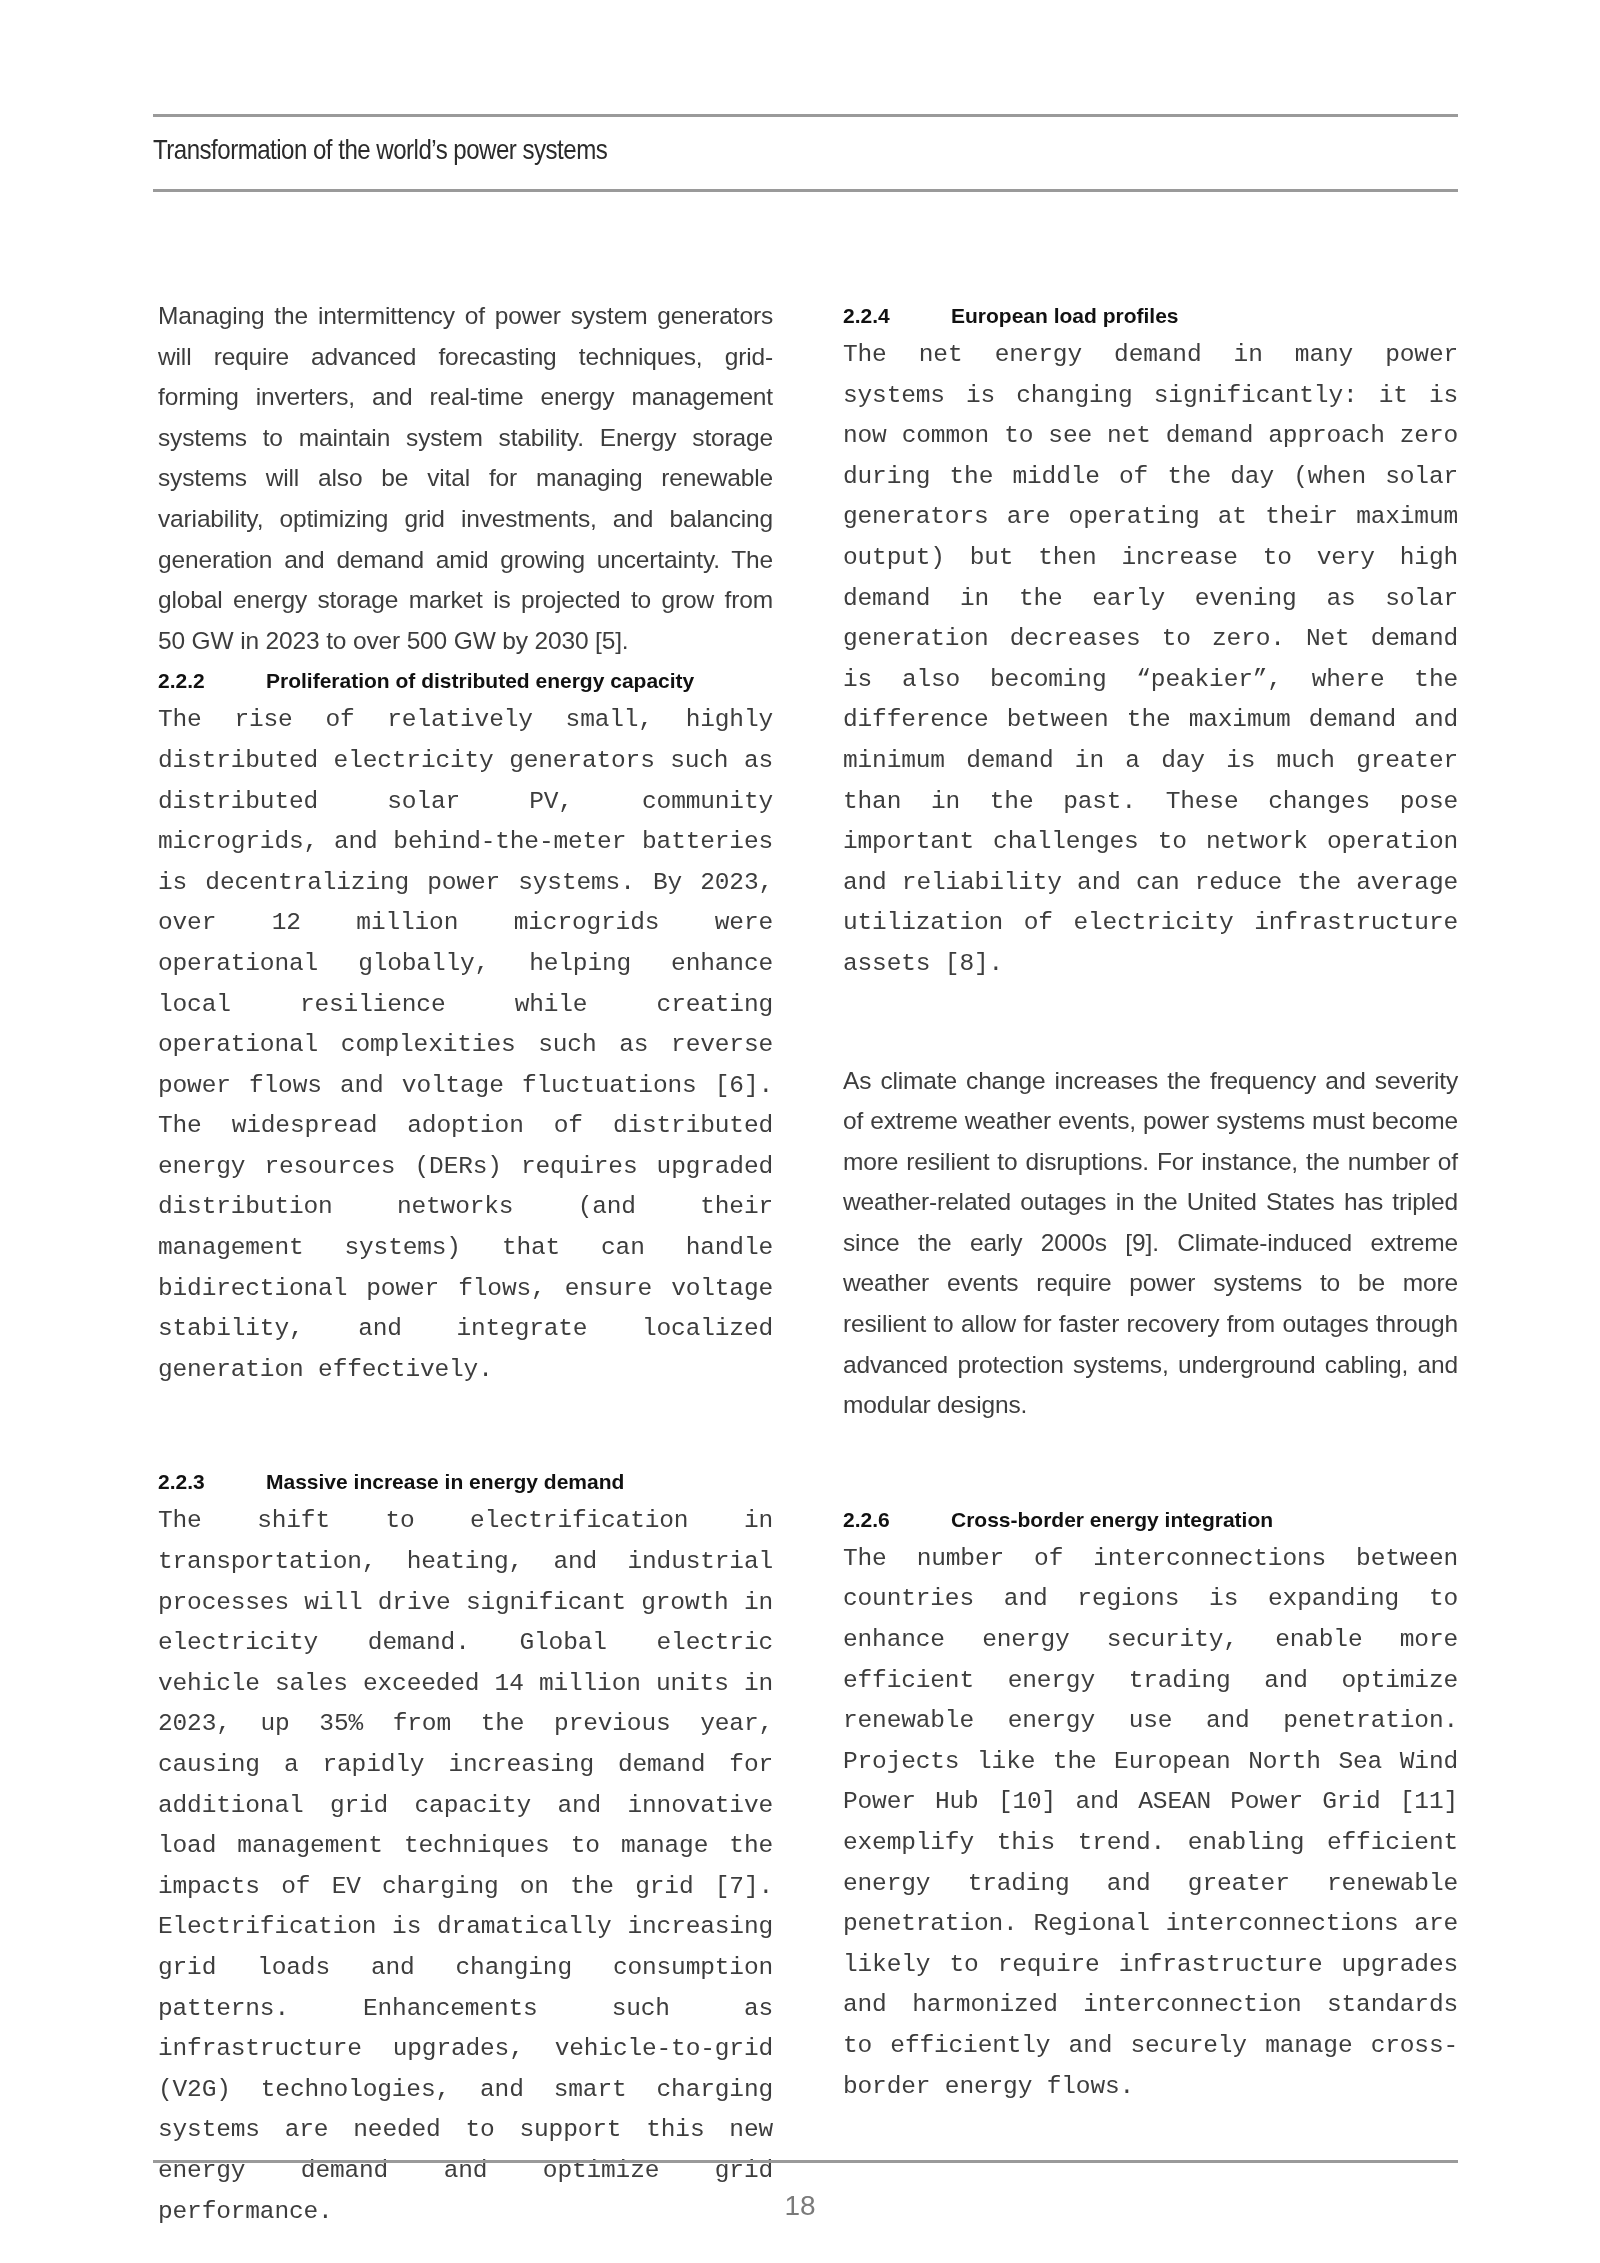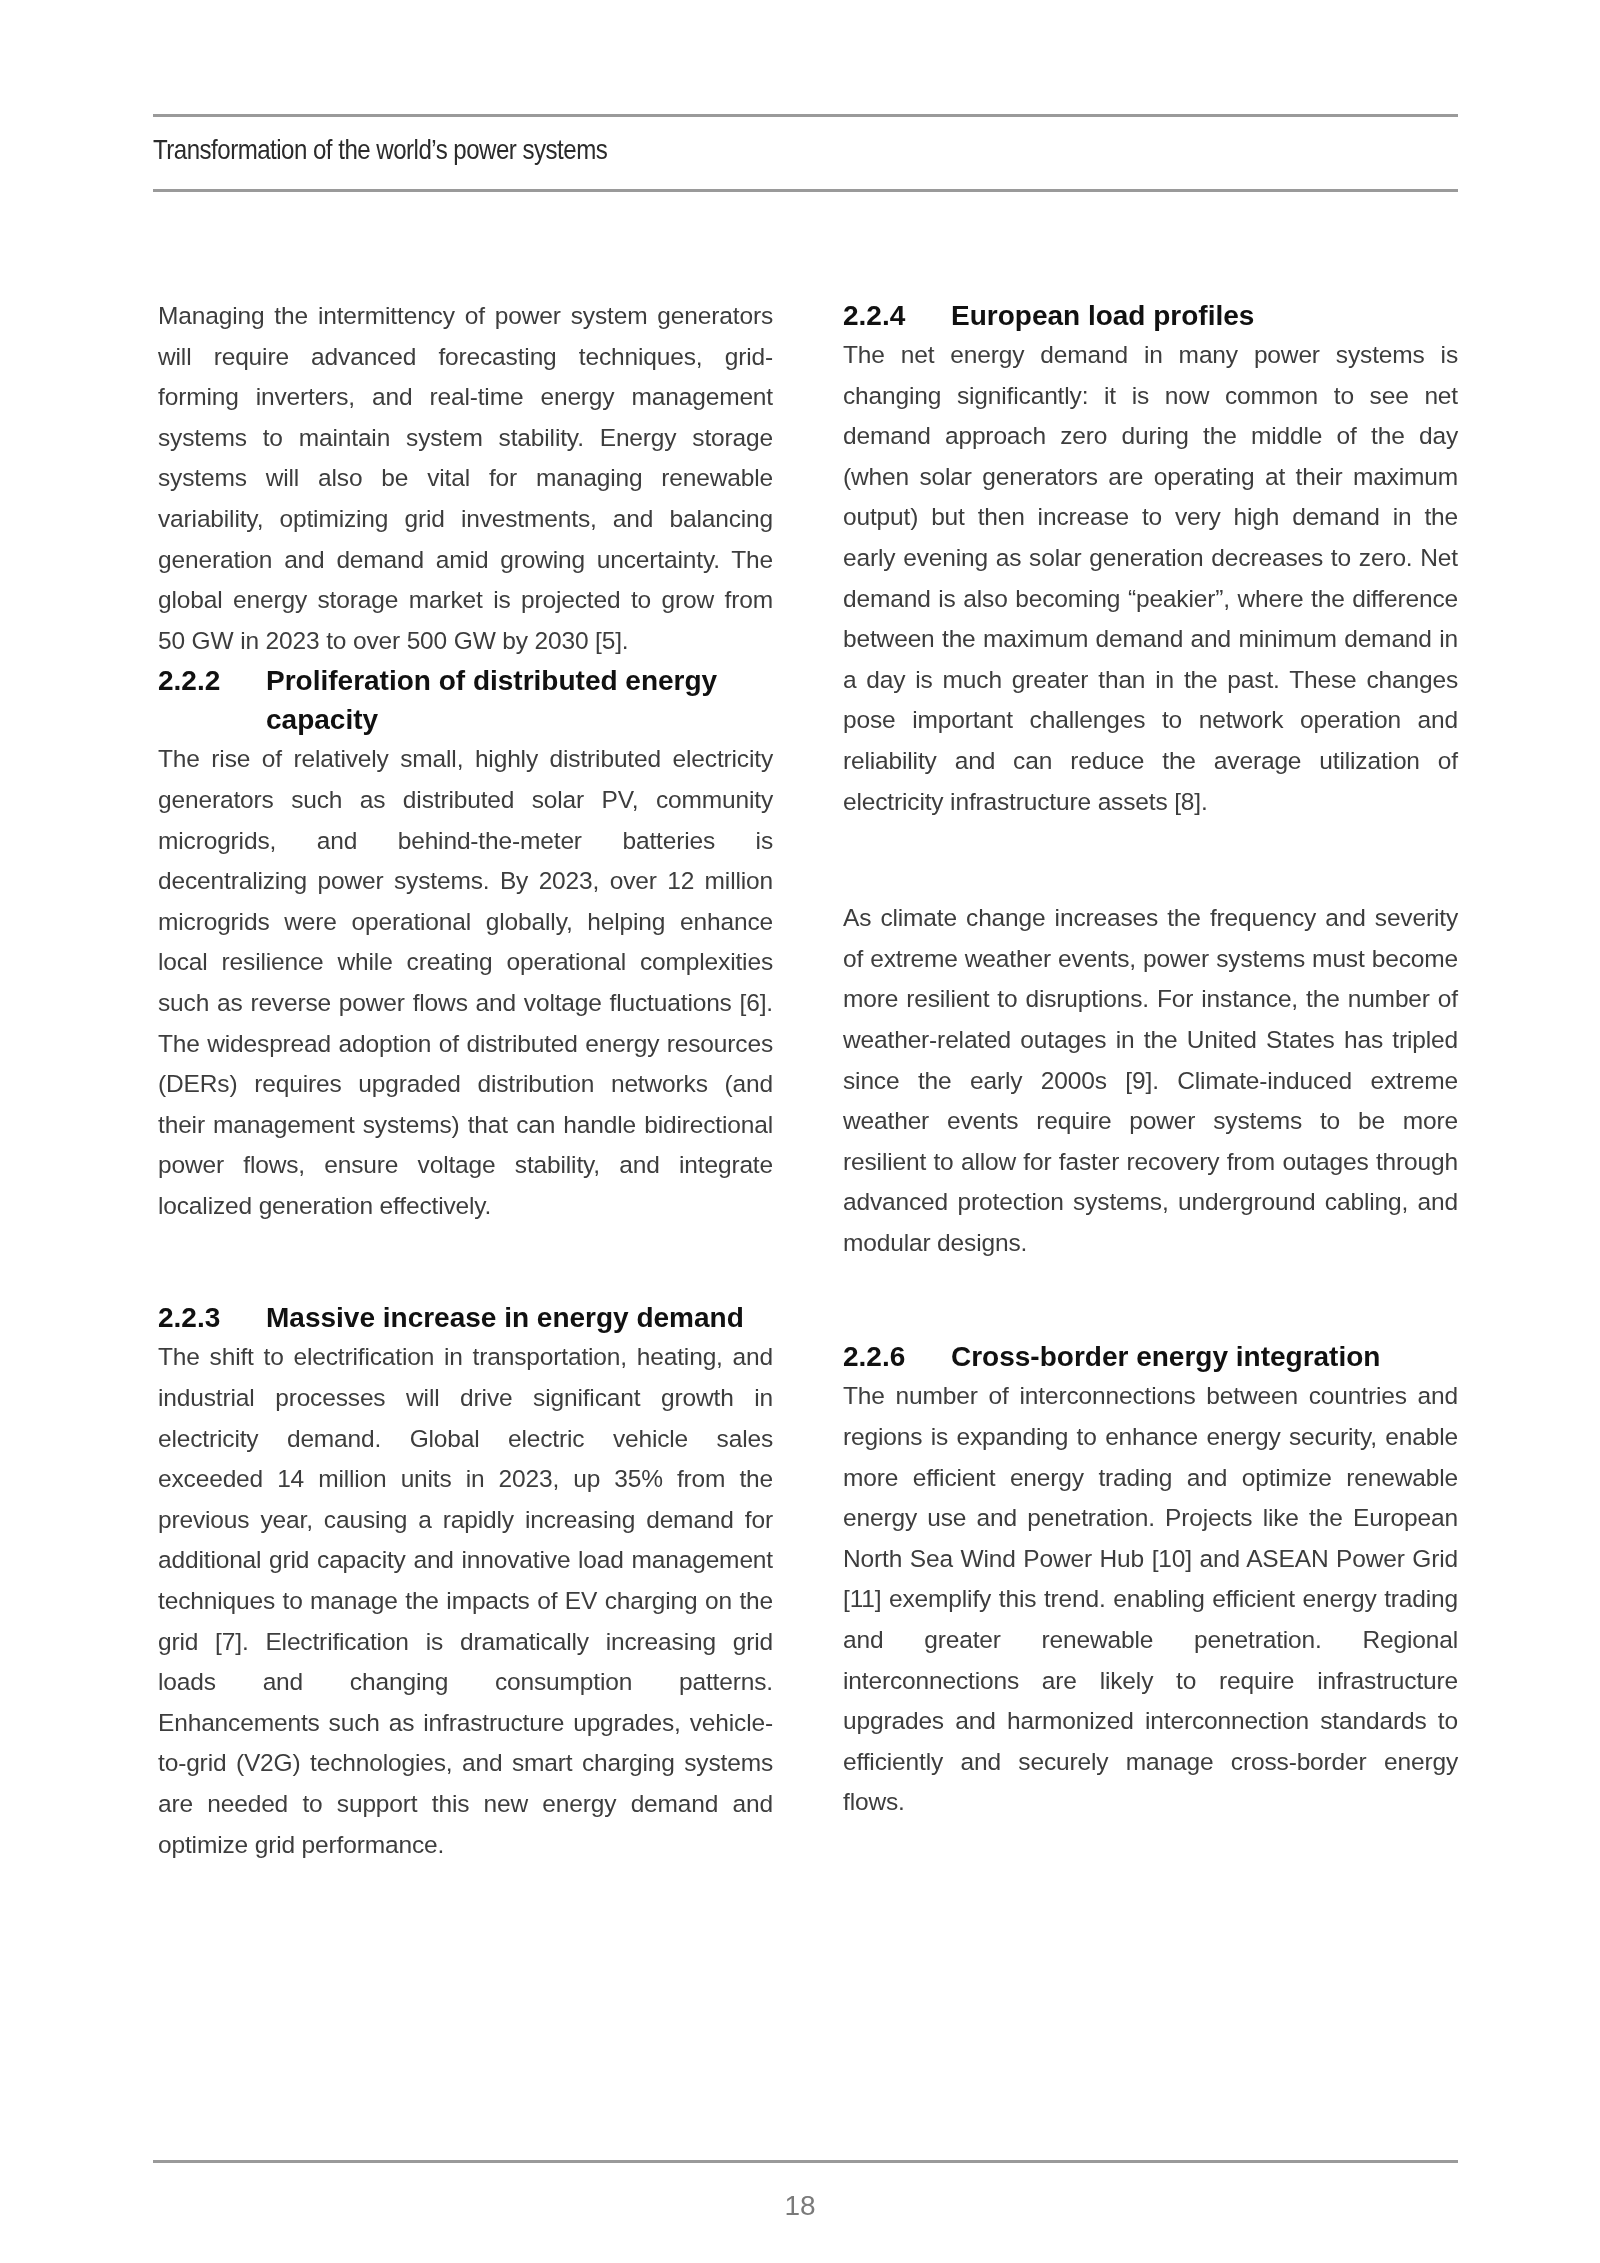--- a/index.html
+++ b/index.html
@@ -42,21 +42,21 @@
       top: 296px;
       width: 615px;
     }
     .col-left { left: 158px; }
     .col-right { left: 843px; }
     .section { margin: 0; }
     .heading {
       display: flex;
       font-family: "Liberation Sans", sans-serif;
       font-weight: bold;
-      font-size: 28px;
+      font-size: 21px;
       line-height: 39px;
       color: #111111;
       margin: 0;
     }
     .heading .num {
       flex: 0 0 108px;
     }
     .heading .title {
       flex: 1 1 auto;
     }
@@ -68,21 +68,21 @@
       text-align: justify;
       margin: 0;
       letter-spacing: -0.15px;
       font-weight: 300;
     }
     .col-left .intro { margin-top: 0; }
     .col-left .s222 { }
     .col-left .s223 { margin-top: 72px; }
     .col-right .s225 { margin-top: 76px; }
     .col-right .s226 { margin-top: 74px; }
-    .heading + .body-text { margin-top: 0px; }
+    .heading + .body-text { margin-top: 0px; font-family: Liberation Mono, monospace; }
     .page-number {
       position: absolute;
       top: 2190px;
       left: 0;
       width: 1600px;
       text-align: center;
       font-size: 28px;
       color: #7a7a7a;
     }
   </style>

